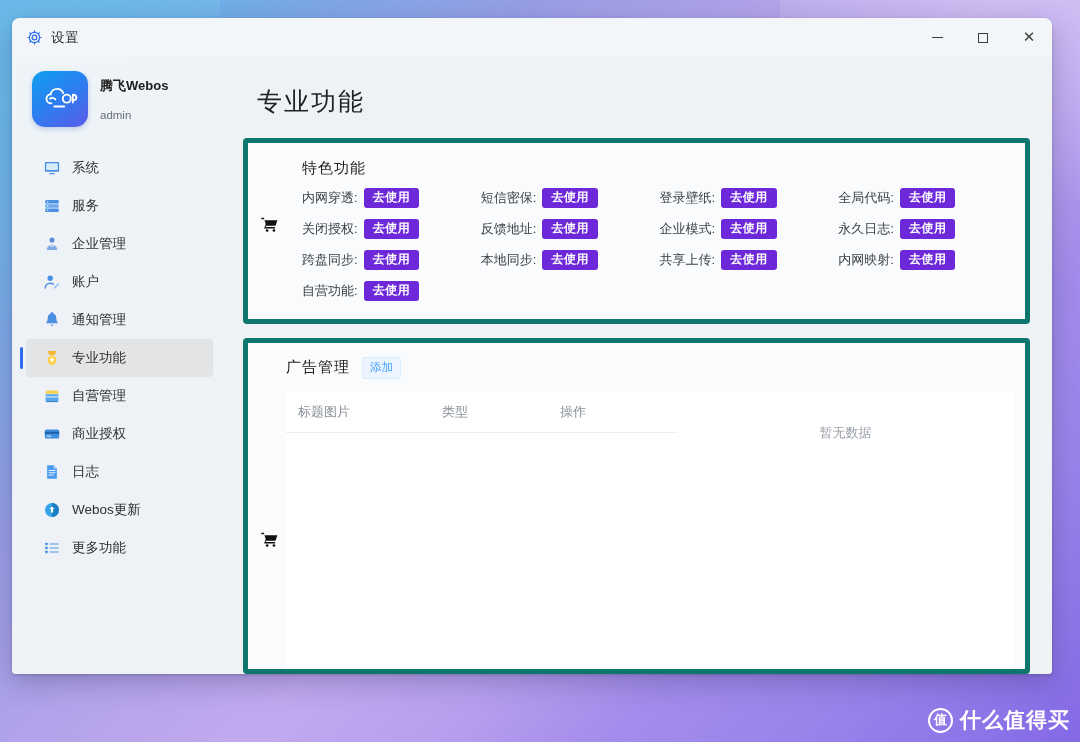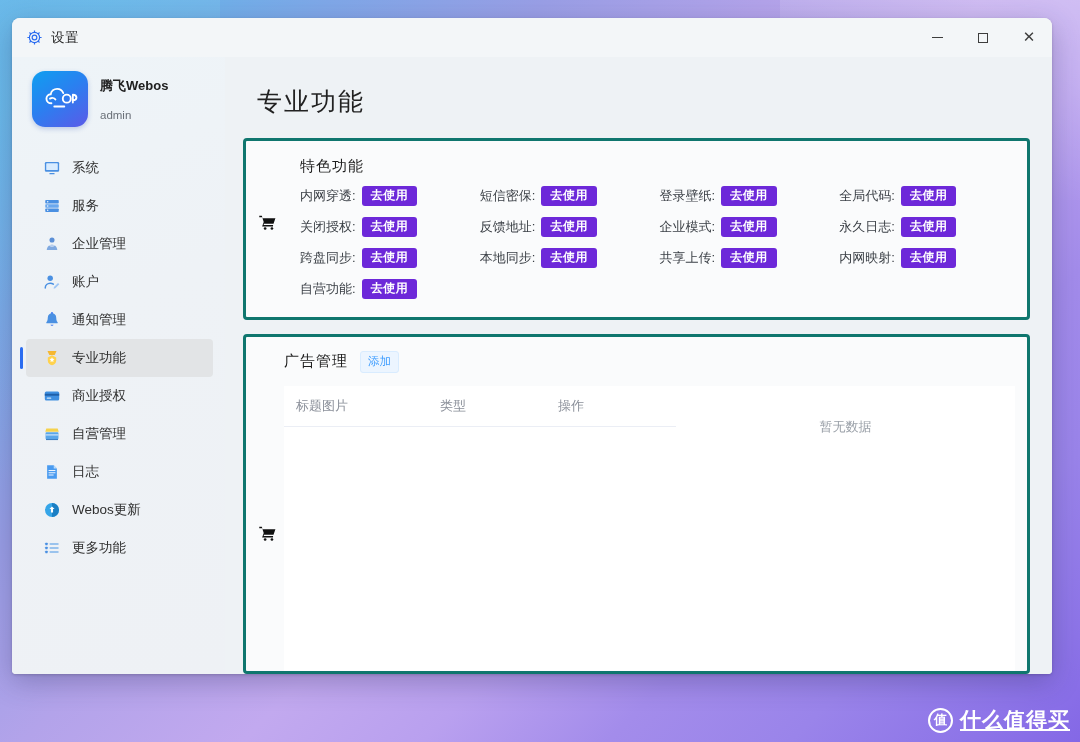--- a/index.html
+++ b/index.html
@@ -103,21 +103,21 @@
     display: flex; flex-direction: column;
     overflow: hidden;
   }
   .page-title {
     font-size: 25px; color: #222; font-weight: 400;
     letter-spacing: 2px; padding: 6px 0 20px 14px;
   }
 
   .card {
     background: #fafbfc;
-    border: 3px solid #0f766e;
+    border: 5px solid #0f766e;
     border-radius: 4px;
   }
 
   
   .feat-card { padding: 14px 16px 18px 16px; position: relative; }
   .card-head { font-size: 15px; color: #1f1f1f; padding: 2px 0 10px 38px; letter-spacing: 1px; }
   .cart-wrap { position: absolute; left: 12px; top: 72px; }
   .cart-icon { width: 19px; height: 19px; display: block; }
 
   .feat-grid {
@@ -175,21 +175,21 @@
     position: absolute; right: 10px; bottom: 8px;
     display: flex; align-items: center; gap: 7px;
     pointer-events: none;
   }
   .wm-badge {
     width: 25px; height: 25px; border-radius: 50%;
     border: 2px solid #fff; color: #fff;
     display: flex; align-items: center; justify-content: center;
     font-size: 13px; font-weight: 700;
   }
-  .wm-text { color: #fff; font-size: 21px; font-weight: 700; letter-spacing: 1px; text-decoration: underline; }
+  .wm-text { color: #fff; font-size: 21px; font-weight: 700; letter-spacing: 1px; }
 </style>
 </head>
 <body>
 
 <div class="bg-wedge2"></div>
 <div class="bg-wedge"></div>
 
 <div class="window">
 
   <div class="titlebar">
@@ -302,38 +302,38 @@
                 <path d="M12 8.2l5.6 3v4.4c0 3.2-2.8 5.4-5.6 6-2.8-.6-5.6-2.8-5.6-6v-4.4z" fill="#ffd24d"></path>
                 <path d="M12 11l1 2.1 2.3.3-1.7 1.6.4 2.3L12 16.2l-2 1.1.4-2.3-1.7-1.6 2.3-.3z" fill="#fff"></path>
               </svg>
           </span>
           <span>专业功能</span>
         </div>
 
         <div class="nav-item">
           <span>
             <svg class="nav-icon" viewBox="0 0 24 24">
-                <rect x="2.4" y="6" width="19.2" height="12" rx="2" fill="#3f8fe0"></rect>
-                <rect x="2.4" y="9" width="19.2" height="2.6" fill="#1f5fa8"></rect>
-                <rect x="5" y="14" width="6" height="1.8" rx=".8" fill="#cfe6fb"></rect>
-              </svg>
-          </span>
-          <span>商业授权</span>
-        </div>
-
-        <div class="nav-item">
-          <span>
-            <svg class="nav-icon" viewBox="0 0 24 24">
                 <path d="M3 9h18l-1.4-4.4H4.4z" fill="#f5d24d"></path>
                 <rect x="3.4" y="9.6" width="17.2" height="9.4" rx="1.2" fill="#5aa6e8"></rect>
                 <rect x="3.4" y="12.4" width="17.2" height="1.6" fill="#cfe6fb"></rect>
                 <path d="M4 19.4h16" stroke="#3d7fc4" stroke-width="1.4"></path>
               </svg>
           </span>
           <span>自营管理</span>
+        </div>
+
+        <div class="nav-item">
+          <span>
+            <svg class="nav-icon" viewBox="0 0 24 24">
+                <rect x="2.4" y="6" width="19.2" height="12" rx="2" fill="#3f8fe0"></rect>
+                <rect x="2.4" y="9" width="19.2" height="2.6" fill="#1f5fa8"></rect>
+                <rect x="5" y="14" width="6" height="1.8" rx=".8" fill="#cfe6fb"></rect>
+              </svg>
+          </span>
+          <span>商业授权</span>
         </div>
 
         <div class="nav-item">
           <span>
             <svg class="nav-icon" viewBox="0 0 24 24">
                 <path d="M5.5 3h8.8l4.2 4.3V21H5.5z" fill="#4a9bf0"></path>
                 <path d="M14.3 3l4.2 4.3h-4.2z" fill="#bcdcfa"></path>
                 <path d="M8 10h8M8 13h8M8 16h5.6" stroke="#fff" stroke-width="1.2" stroke-linecap="round"></path>
               </svg>
           </span>

